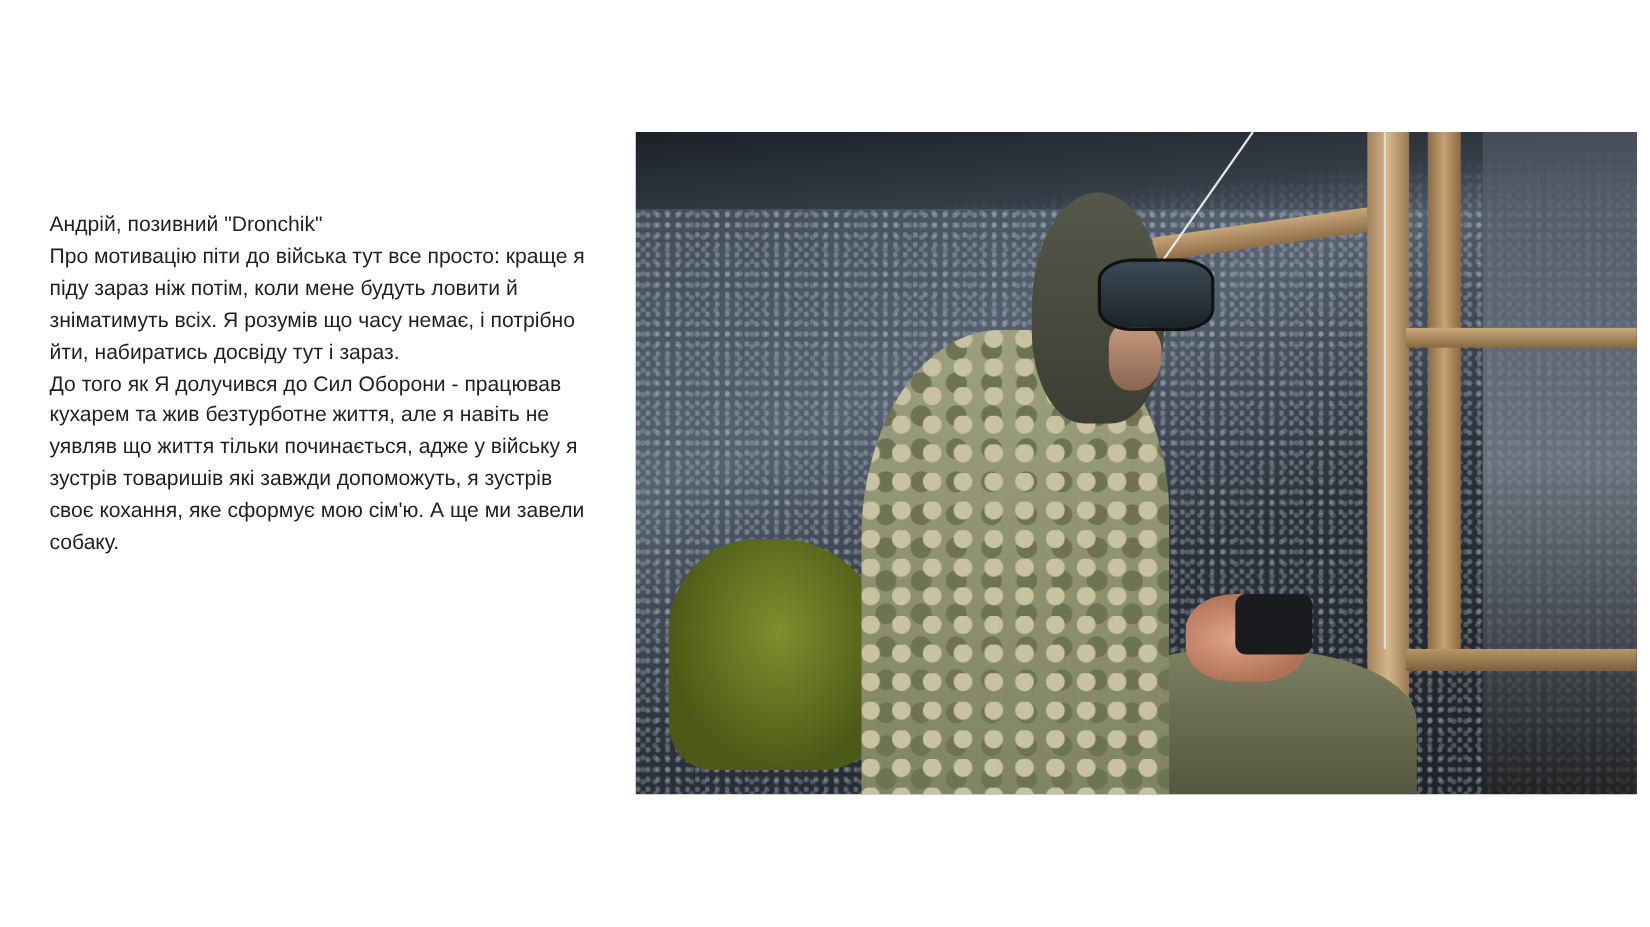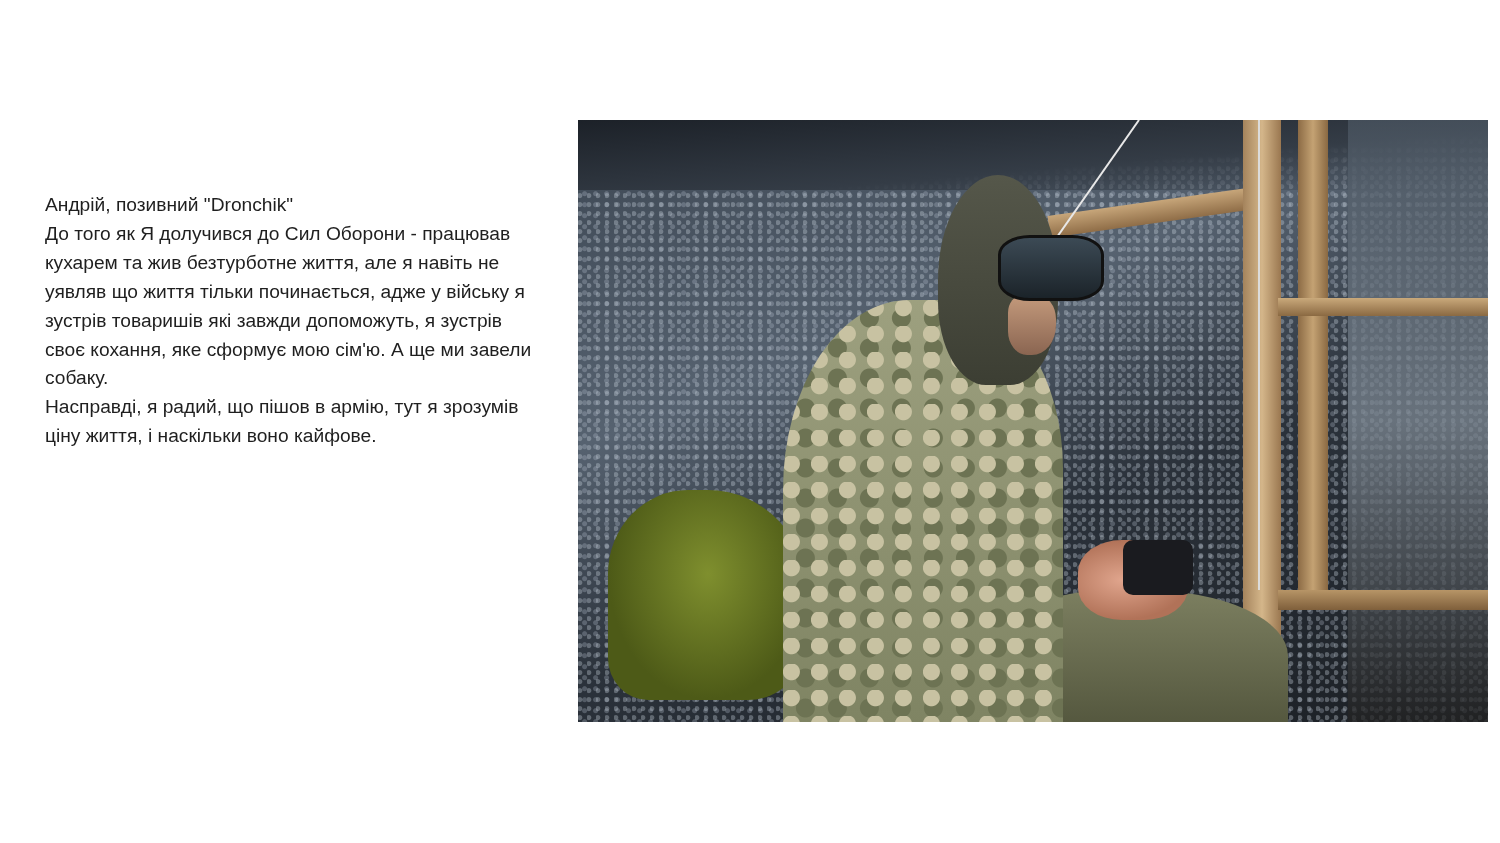--- a/index.html
+++ b/index.html
@@ -50,22 +50,22 @@
   .hands { left: 500px; top: 420px; width: 110px; height: 80px; background: radial-gradient(ellipse at 40% 50%, #e0a58d, #b17258 70%); border-radius: 40%; }
   .controller { left: 545px; top: 420px; width: 70px; height: 55px; background: #1a1b1f; border-radius: 10px; }
   .wire { left: 560px; top: 0; width: 2px; height: 180px; background: #e8e8e8; transform: rotate(35deg); transform-origin: top; }
   .wire2 { left: 680px; top: 0; width: 2px; height: 470px; background: #dcdcdc; }
 </style>
 </head>
 <body>
 
 <div class="text-block">
   <p>Андрій, позивний "Dronchik"</p>
+  <p>Про мотивацію піти до війська тут все просто: краще я піду зараз ніж потім, коли мене будуть ловити й зніматимуть всіх. Я розумів що часу немає, і потрібно йти, набиратись досвіду тут і зараз.</p>
   <p>До того як Я долучився до Сил Оборони - працював кухарем та жив безтурботне життя, але я навіть не уявляв що життя тільки починається, адже у війську я зустрів товаришів які завжди допоможуть, я зустрів своє кохання, яке сформує мою сім'ю. А ще ми завели собаку.</p>
-  <p>Насправді, я радий, що пішов в армію, тут я зрозумів ціну життя, і наскільки воно кайфове.</p>
 </div>
 
 <div class="photo" role="img" aria-label="Soldier in pixel camouflage wearing FPV drone goggles and a balaclava, holding a drone controller inside a dugout lined with reflective insulation and wooden shelves">
   <div class="layer wall"></div>
   <div class="layer ceiling"></div>
   <div class="layer right-wall"></div>
   <div class="layer wood-h1"></div>
   <div class="layer wood-v1"></div>
   <div class="layer wood-v2"></div>
   <div class="layer wood-h2"></div>

